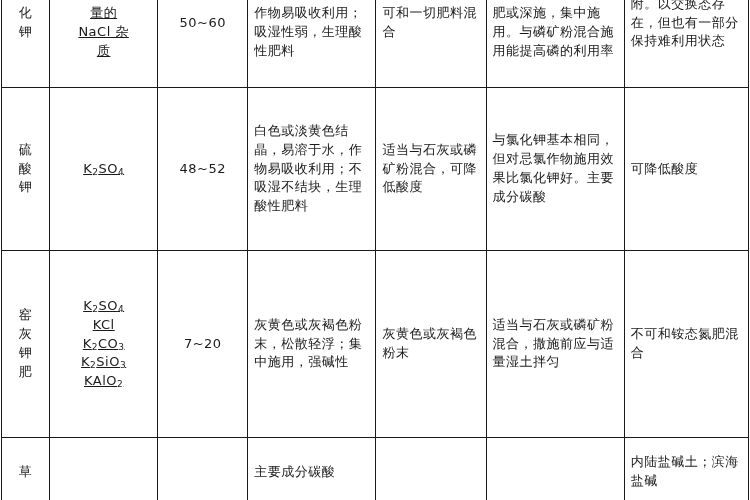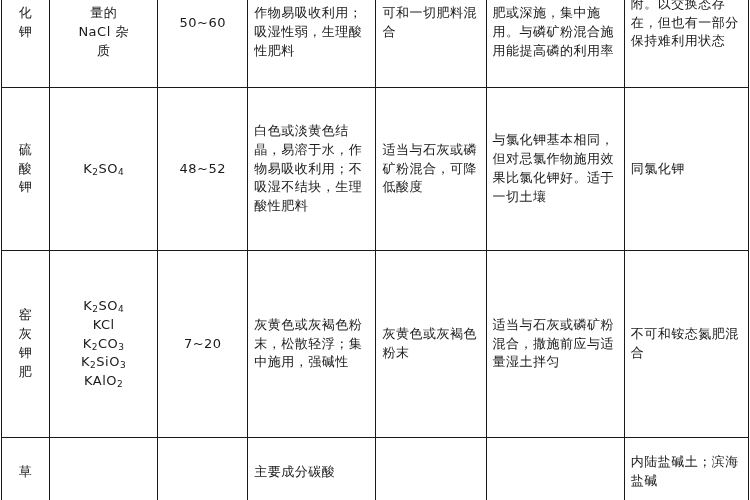--- a/index.html
+++ b/index.html
@@ -57,20 +57,21 @@
     display: block;
   }
   td.formula {
     text-align: center;
     font-size: 13px;
     line-height: 1.7;
   }
   td.formula .f {
     display: block;
     white-space: nowrap;
+    text-decoration: underline;
   }
   td.pct {
     text-align: center;
     font-size: 13px;
     letter-spacing: 1px;
   }
   td.para {
     text-align: left;
     font-size: 13px;
   }
@@ -124,22 +125,22 @@
           <span class="vname">硫</span>
           <span class="vname">酸</span>
           <span class="vname">钾</span>
         </td>
         <td class="formula">
           <span class="f">K<sub>2</sub>SO<sub>4</sub></span>
         </td>
         <td class="pct">48~52</td>
         <td class="para">白色或淡黄色结晶，易溶于水，作物易吸收利用；不吸湿不结块，生理酸性肥料</td>
         <td class="para">适当与石灰或磷矿粉混合，可降低酸度</td>
-        <td class="para">与氯化钾基本相同，但对忌氯作物施用效果比氯化钾好。适于一切土壤</td>
-        <td class="para">同氯化钾</td>
+        <td class="para">与氯化钾基本相同，但对忌氯作物施用效果比氯化钾好。主要成分碳酸</td>
+        <td class="para">可降低酸度</td>
       </tr>
 
       <tr class="row-yaohui">
         <td class="name">
           <span class="vname">窑</span>
           <span class="vname">灰</span>
           <span class="vname">钾</span>
           <span class="vname">肥</span>
         </td>
         <td class="formula">

